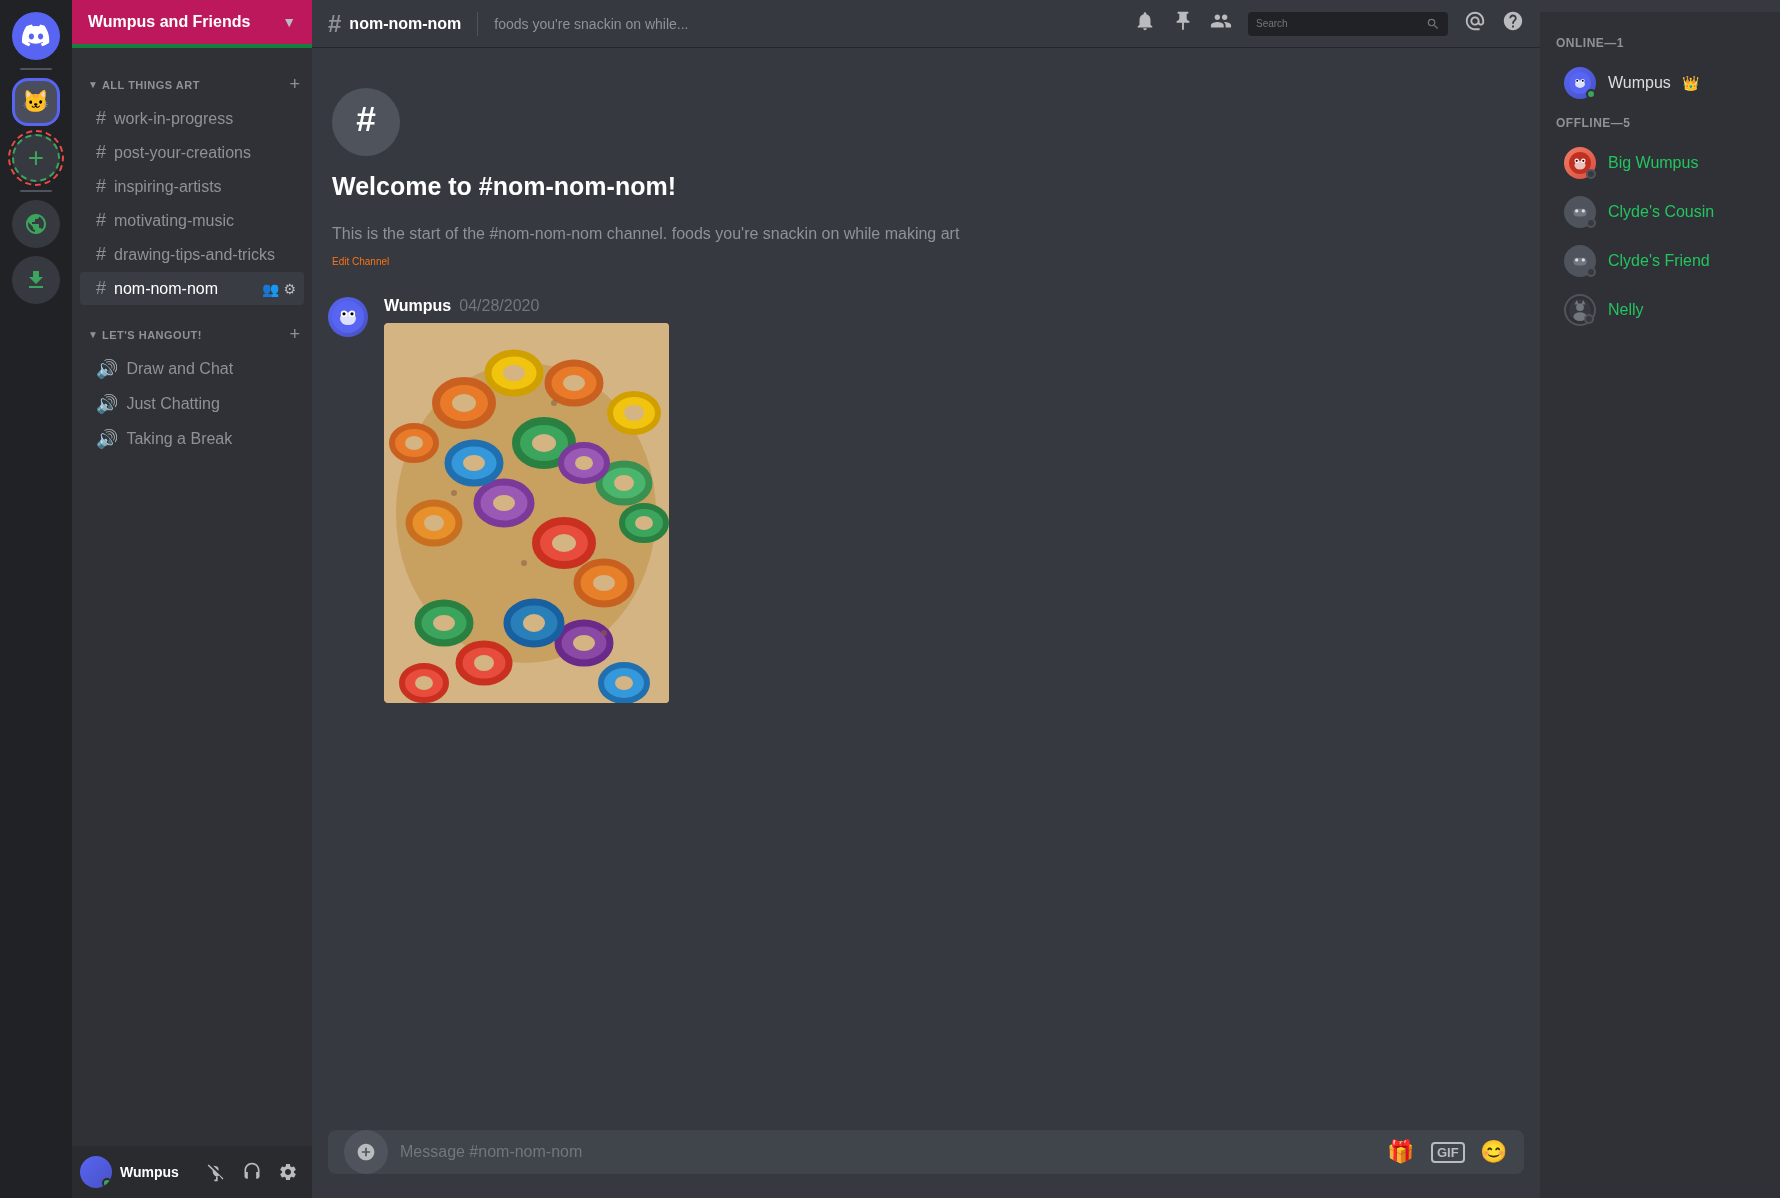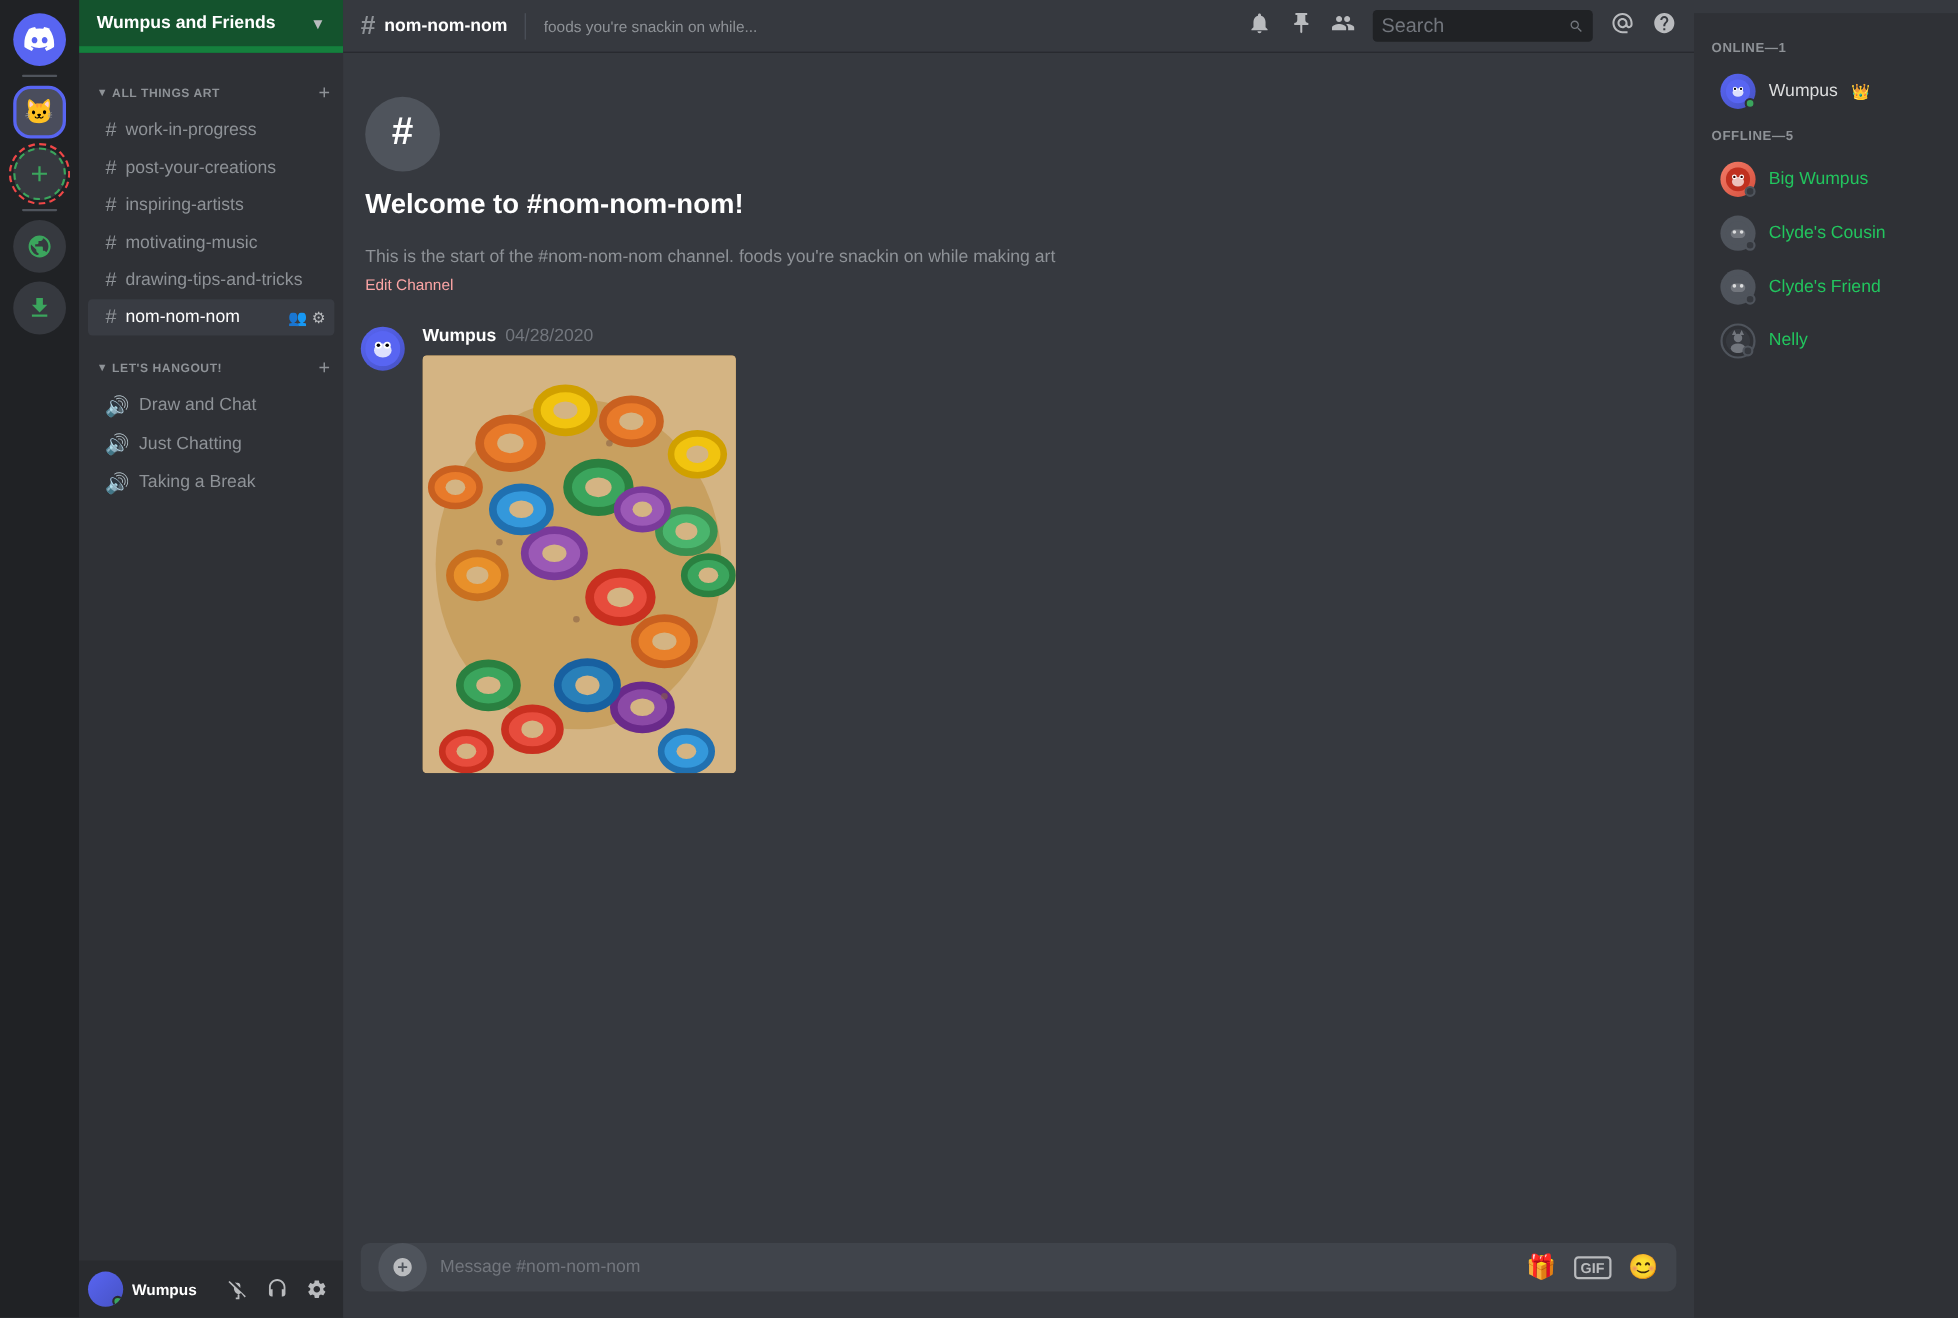--- a/index.html
+++ b/index.html
@@ -51,22 +51,22 @@
     
     .channel-sidebar {
       width: 240px;
       min-width: 240px;
       background: #2f3136;
       display: flex;
       flex-direction: column;
     }
     .sidebar-header {
       height: 48px;
-      background: #14532d;
-      border-bottom: 6px solid #15803d;
+      background: #be185d;
+      border-bottom: 4px solid #15803d;
       display: flex;
       align-items: center;
       padding: 0 16px;
       cursor: pointer;
     }
     .sidebar-header-title {
       font-size: 16px;
       font-weight: 700;
       color: #fff;
       flex: 1;
@@ -263,21 +263,21 @@
       align-items: center;
       padding: 4px 8px;
       gap: 8px;
       width: 200px;
     }
     .search-input {
       background: transparent;
       border: none;
       outline: none;
       color: #dcddde;
-      font-size: 18px;
+      font-size: 10px;
       width: 100%;
     }
     .search-input::placeholder {
       color: #72767d;
     }
 
     
     .chat-area {
       flex: 1;
       overflow-y: auto;
@@ -305,22 +305,22 @@
       font-weight: 700;
       color: #fff;
       margin-bottom: 24px;
     }
     .welcome-desc {
       font-size: 16px;
       color: #8e9297;
       margin-bottom: 8px;
     }
     .edit-channel-link {
-      color: #fca5a5;
-      font-size: 14px;
+      color: #f97316;
+      font-size: 10px;
       cursor: pointer;
       text-decoration: none;
     }
     .message-group {
       padding: 8px 16px;
       display: flex;
       gap: 16px;
     }
     .message-avatar {
       width: 40px;

